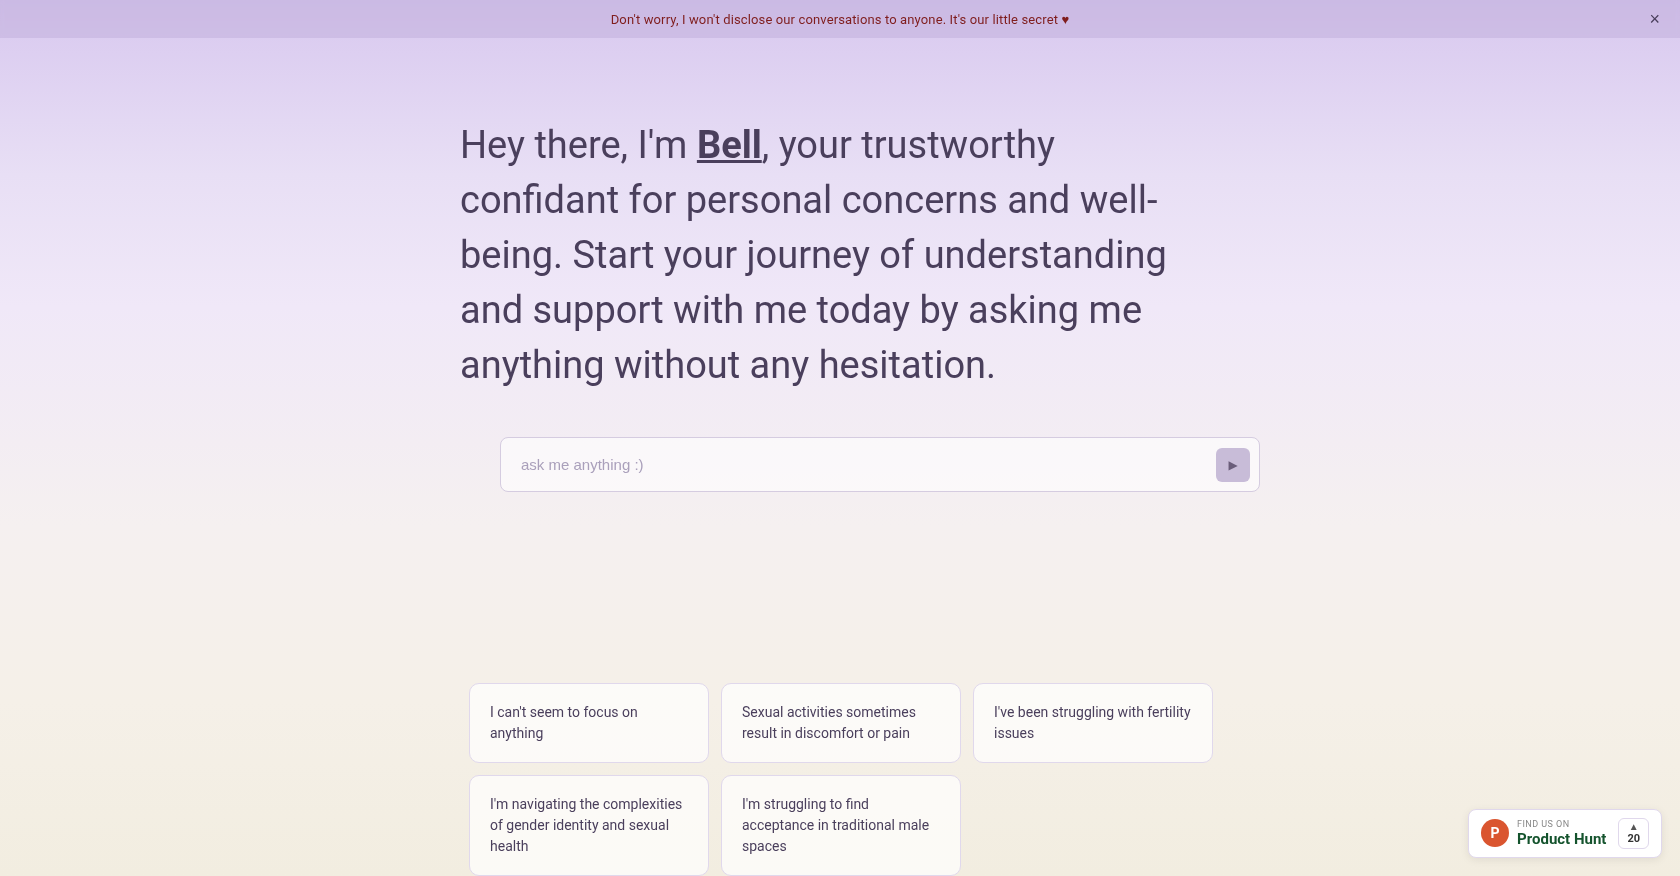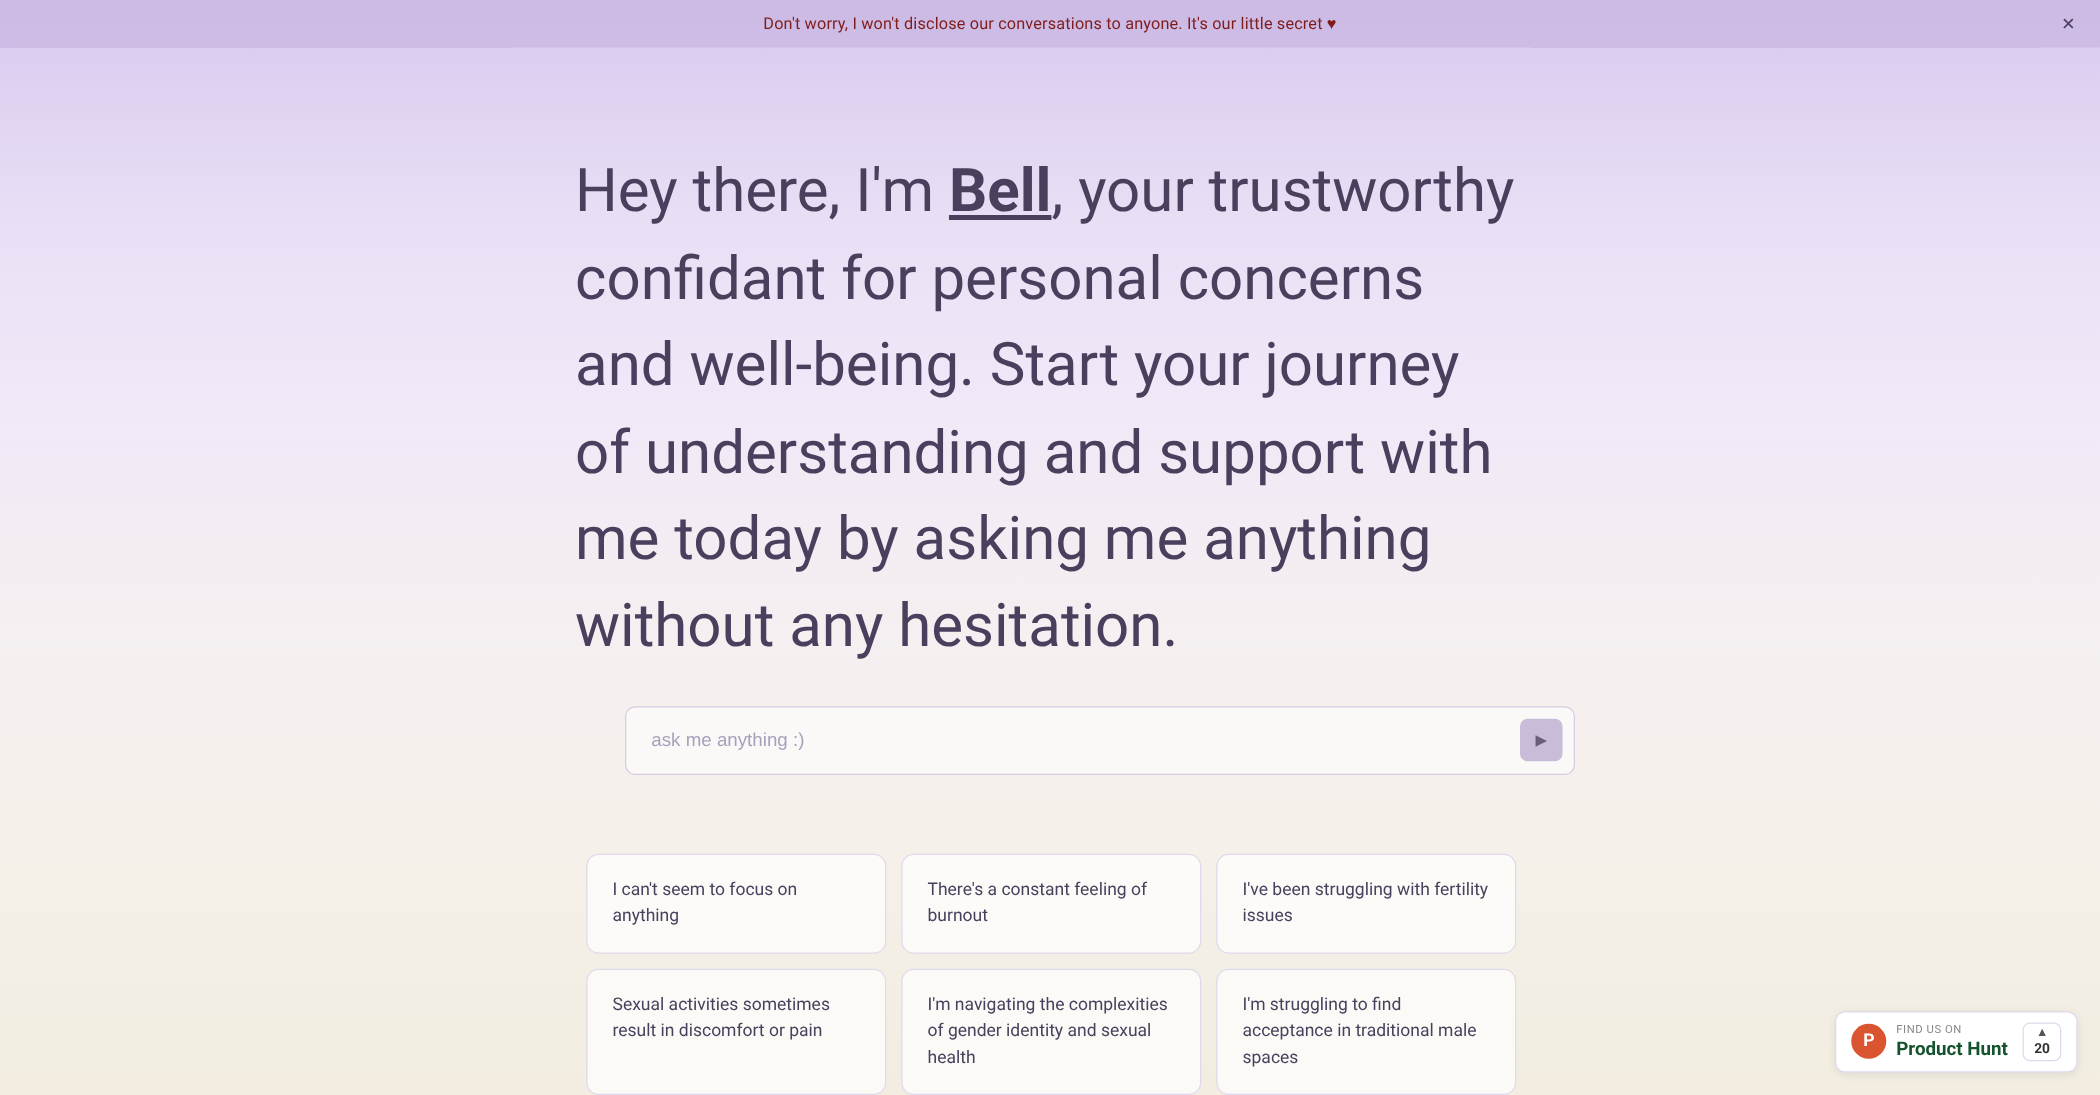--- a/index.html
+++ b/index.html
@@ -64,25 +64,25 @@
       display: flex;
       flex-direction: column;
       align-items: flex-start;
       justify-content: center;
       padding: 80px 0 40px 0;
       max-width: 760px;
       width: 100%;
     }
 
     .hero-title {
-      font-size: 48px;
+      font-size: 38px;
       line-height: 1.45;
       color: #4a3f5c;
       font-weight: 400;
-      margin-bottom: 29px;
+      margin-bottom: 44px;
     }
 
     .hero-title strong {
       font-weight: 700;
       text-decoration: underline;
       text-decoration-color: #4a3f5c;
     }
 
     
     .input-container {
@@ -256,23 +256,22 @@
 
     <div class="input-container">
       <input type="text" class="ask-input" placeholder="ask me anything :)" style="">
       <button class="submit-btn"></button>
     </div>
   </div>
 
   <div class="cards-section">
     <div class="cards-grid" id="cards-grid">
     <div class="suggestion-card">I can't seem to focus on anything</div>
-        <div class="suggestion-card">There's a constant feeling of burnout</div>
+        <div class="suggestion-card">Sexual activities sometimes result in discomfort or pain</div>
         <div class="suggestion-card">I've been struggling with fertility issues</div>
-        <div class="suggestion-card">Sexual activities sometimes result in discomfort or pain</div>
         <div class="suggestion-card">I'm navigating the complexities of gender identity and sexual health</div>
         <div class="suggestion-card">I'm struggling to find acceptance in traditional male spaces</div>
       </div>
   </div>
 
 </div>
 
 <div class="product-hunt-badge">
   <div class="ph-logo">
     <span class="ph-logo-p">P</span>

